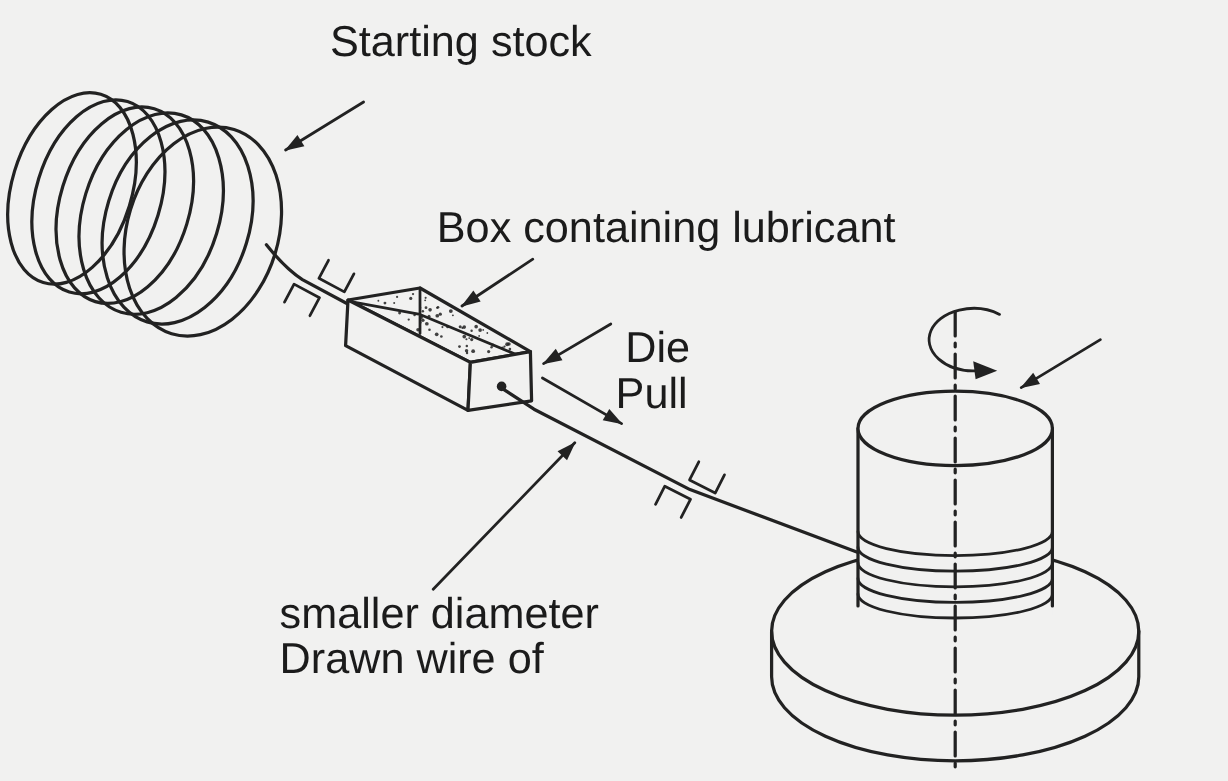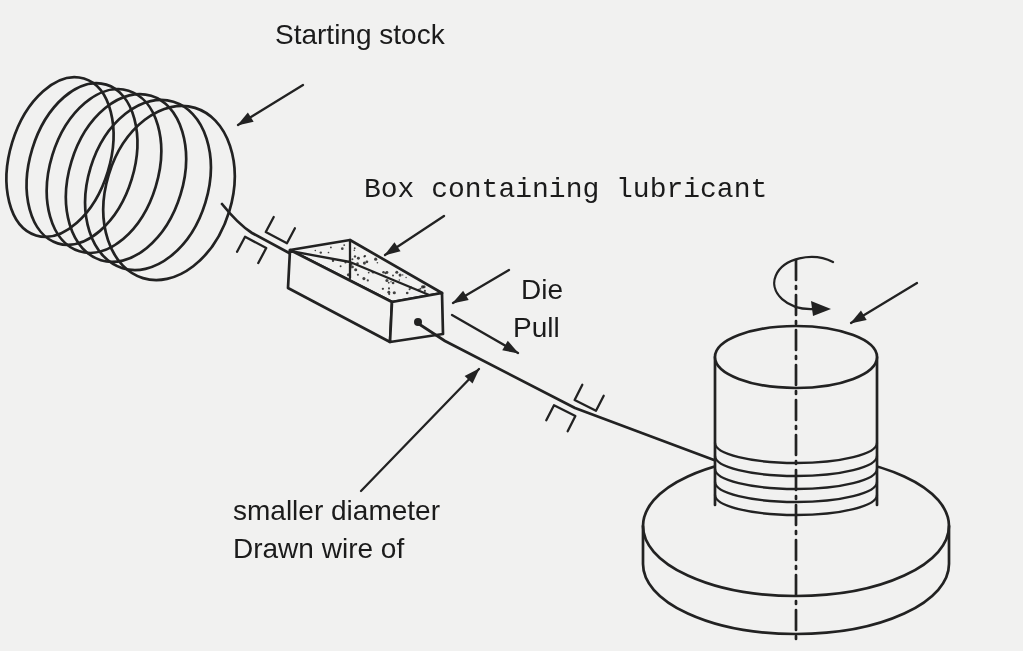--- a/index.html
+++ b/index.html
@@ -14,21 +14,21 @@
     font-family:"Liberation Sans","DejaVu Sans",sans-serif;
   }
   .stage{position:relative;width:1023px;height:651px;}
   svg{position:absolute;left:0;top:0;}
   .stroke{stroke:var(--line);fill:none;stroke-width:2.7;stroke-linecap:round;stroke-linejoin:round;}
   .thin{stroke-width:2.3;}
   .facefill{fill:var(--background);}
   .solid{fill:var(--line);stroke:none;}
   .label{
     position:absolute;color:var(--text);
-    font-size:28px;line-height:38px;letter-spacing:0px;
+    font-size:36px;line-height:38px;letter-spacing:0px;
     white-space:nowrap;user-select:none;
   }
 </style>
 </head>
 <body>
 
 <div class="stage">
 
 <svg width="1023" height="651" viewBox="0 0 1023 651">
   <defs>
@@ -168,21 +168,21 @@
     <path class="stroke thin" marker-end="url(#arrow)" d="M 452 315 L 518 353"></path>
     <path class="stroke thin" marker-end="url(#arrow)" d="M 361 491 L 479 369"></path>
     <path class="stroke thin" marker-end="url(#arrow)" d="M 917 283 L 851 323"></path>
   </g>
 </svg>
 
 <div class="label" style="left:275px;top:16px;">
   <div>Starting stock</div>
 </div>
 
-<div class="label" style="left:364px;top:171px;font-family:Liberation Mono, monospace;">Box containing lubricant</div>
+<div class="label" style="left:364px;top:171px;">Box containing lubricant</div>
 
 <div class="label" style="left:521px;top:259px;margin-top:12px;">Die</div>
 
 <div class="label" style="left:513px;top:309px;">Pull</div>
 
 <div class="label" style="left:233px;top:492px;">
   <div>smaller diameter</div>
   <div>Drawn wire of</div>
 </div>
 

